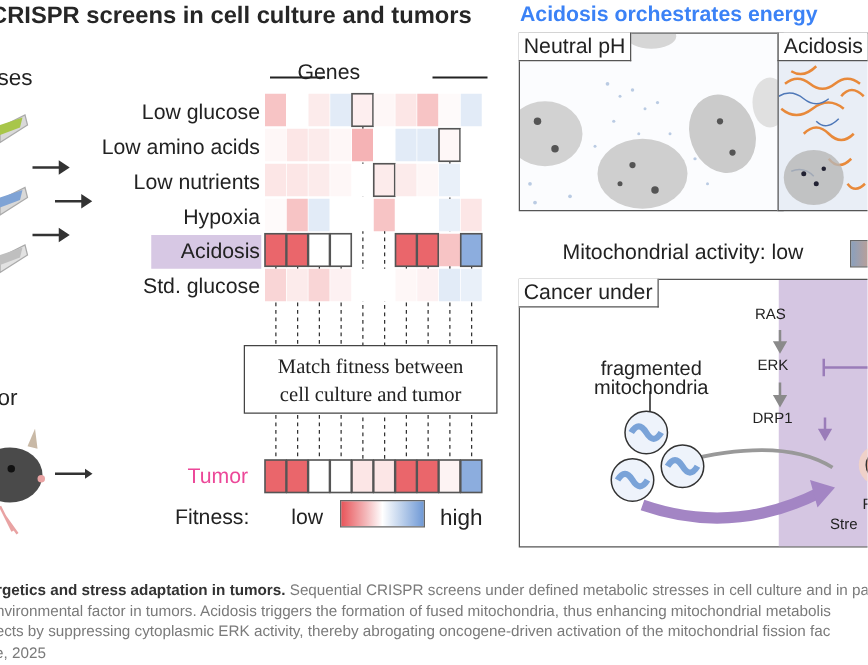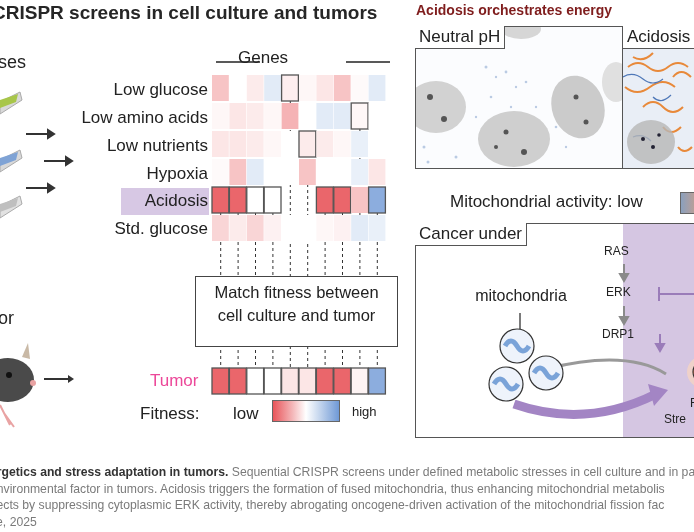--- a/index.html
+++ b/index.html
@@ -1,29 +1,29 @@
 <!DOCTYPE html>
 <html><head>
   <meta charset="utf-8">
   <style>
     html, body { margin: 0; padding: 0; background: #ffffff; }
     body { width: 694px; height: 532px; position: relative; overflow: hidden; font-family: "Liberation Sans", sans-serif; color: #222; }
     .abs { position: absolute; }
     .title-left { left: -8px; top: 2px; font-size: 19px; font-weight: bold; color: #262626; white-space: nowrap; }
-    .title-right { left: 416px; top: 2px; font-size: 14px; font-weight: bold; color: #7f1d1d; white-space: nowrap; }
+    .title-right { left: 416px; top: 2px; font-size: 17px; font-weight: bold; color: #3b82f6; white-space: nowrap; }
     .stresses-label { left: -2px; top: 52px; font-size: 18px; color: #222; }
     .tumor-label { left: -2px; top: 308px; font-size: 18px; color: #222; }
     .row-label { font-size: 17px; color: #222; text-align: right; width: 200px; white-space: nowrap; }
     .acid-hl { left: 121px; top: 188px; width: 88px; height: 27px; background: #d7c8e4; }
     .genes-label { left: 238px; top: 48px; font-size: 17px; color: #222; white-space: nowrap; }
-    .match-box { left: 195px; top: 276px; width: 203px; height: 71px; border: 1.5px solid #444; background: #fff; text-align: center; font-size: 16.5px; line-height: 23px; padding-top: 4px; box-sizing: border-box; color: #222; }
+    .match-box { left: 195px; top: 276px; width: 203px; height: 55px; border: 1.5px solid #444; background: #fff; text-align: center; font-size: 16.5px; line-height: 23px; padding-top: 4px; box-sizing: border-box; color: #222; font-family: Liberation Serif, serif; }
     .tumor-row-label { left: 150px; top: 371px; font-size: 17px; color: #ec4899; }
     .fitness-label { left: 140px; top: 404px; font-size: 17px; color: #222; }
     .fit-low { left: 233px; top: 404px; font-size: 17px; color: #222; }
-    .fit-high { left: 352px; top: 404px; font-size: 13px; color: #222; }
+    .fit-high { left: 352px; top: 404px; font-size: 18px; color: #222; }
     .fit-bar { left: 272px; top: 400px; width: 68px; height: 22px; border: 1.5px solid #666; box-sizing: border-box; background: linear-gradient(to right, #e8555a, #f4b8ba 30%, #ffffff 50%, #c6d7ee 70%, #6f99d6); }
     .panel { border: 1.5px solid #555; box-sizing: border-box; }
     .panel-label { background: #fff; border-right: 1.5px solid #555; border-bottom: 1.5px solid #555; font-size: 17px; padding: 1px 4px; box-sizing: border-box; color: #222; white-space: nowrap; }
     .mito-label { left: 450px; top: 192px; font-size: 17px; color: #222; white-space: nowrap; }
     .mito-bar { left: 680px; top: 192px; width: 20px; height: 22px; border: 1.5px solid #666; box-sizing: border-box; background: linear-gradient(to right, #8aa0bd, #c89f8c); }
     .caption { left: -10px; top: 464px; width: 720px; font-size: 12.2px; line-height: 16.5px; color: #7a7a7a; white-space: nowrap; }
     .caption b { color: #333; }
     .path-text { font-size: 12px; color: #222; }
     .frag-label { font-size: 16px; line-height: 15px; color: #222; text-align: center; }
   </style>
@@ -278,20 +278,21 @@
     </g>
     <g>
       <circle cx="287" cy="148" r="16" fill="#f9d6bf" opacity="0.7"></circle>
       <circle cx="289" cy="148" r="12" fill="#e9774b" stroke="#333" stroke-width="1.2"></circle>
     </g>
   </svg>
   <div class="abs path-text" style="left:188px;top:20px;">RAS</div>
   <div class="abs path-text" style="left:190px;top:61px;">ERK</div>
   <div class="abs path-text" style="left:186px;top:103px;">DRP1</div>
   <div class="abs frag-label" style="left:30px;top:64px;width:150px;">
+    <div>fragmented</div>
     <div>mitochondria</div>
   </div>
   <div class="abs path-text" style="left:274px;top:172px;">R</div>
   <div class="abs path-text" style="left:248px;top:188px;">Stre</div>
 </div>
 <div class="abs panel-label" style="left:415px;top:223px;">Cancer under</div>
 
 <div class="abs caption">
   <div><b>ergetics and stress adaptation in tumors.</b><span> Sequential CRISPR screens under defined metabolic stresses in cell culture and in pa</span></div>
   <div>environmental factor in tumors. Acidosis triggers the formation of fused mitochondria, thus enhancing mitochondrial metabolis</div>

